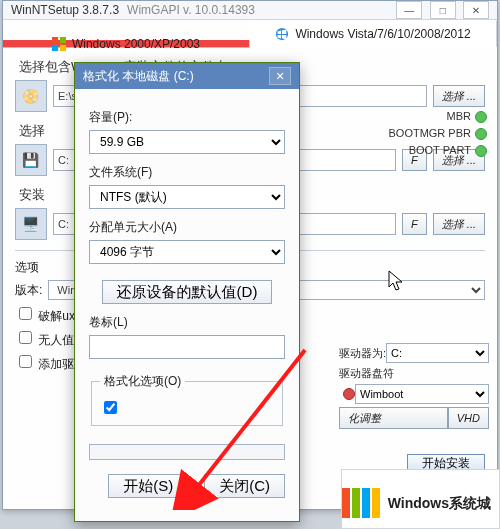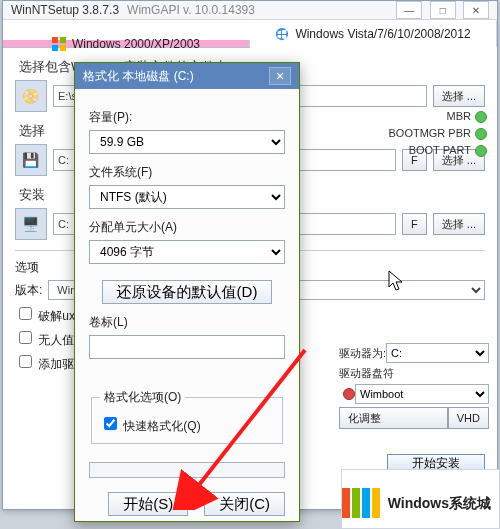--- a/index.html
+++ b/index.html
@@ -3,51 +3,51 @@
 <meta charset="utf-8">
 <style>
   * { box-sizing: border-box; font-family: "Microsoft YaHei", "SimSun", Arial, sans-serif; }
   body { margin:0; width:500px; height:529px; background:#ccd3da; overflow:hidden; position:relative; font-size:12px; }
   .mainwin { position:absolute; left:2px; top:0; width:496px; height:510px; background:#fefefe; border:1px solid #8aa0b6; box-shadow:0 2px 6px rgba(0,0,0,.2);}
   .titlebar { height:19px; background:#f5f7fa; border-bottom:1px solid #d0d6de; display:flex; align-items:center; padding:0 8px; font-size:12px; color:#333; justify-content:space-between;}
   .titlebar .left { display:flex; gap:8px; align-items:center;}
   .winbtn { width:26px; height:18px; border:1px solid #bfc8d3; background:#fff; display:inline-flex; align-items:center; justify-content:center; font-size:10px; color:#555; margin-left:4px;}
   .tabs { display:flex; height:28px; border-bottom:1px solid #b8c2ce;}
   .tab { flex:1; display:flex; align-items:center; justify-content:center; gap:6px; border-right:1px solid #d0d6de; background:#f1f3f6; font-size:12px; color:#222;}
-  .tab:first-child { background:#f9a8d4;margin-top:20px;}
+  .tab:first-child { background:#ef4444;margin-top:20px;}
   .tab.active { background:#fff; border-bottom:2px solid #fff; position:relative; top:1px;}
   .winflag { width:14px; height:14px; display:inline-block;}
   .content { padding:10px 12px; color:#222; position:relative; height:calc(100% - 54px); }
 
   .section { margin-bottom:10px; }
   .sec-row { display:flex; align-items:center; gap:6px; }
   .sec-icon { width:32px; height:32px; background:#d7e1ee; border:1px solid #9fb2c7; display:flex; align-items:center; justify-content:center; font-size:14px; color:#4a638a;}
   .sec-title { font-size:13px; color:#333; margin-left:4px; margin-bottom:4px;}
   .pathbox { flex:1; height:22px; border:1px solid #9eaec0; background:#fff; padding:0 4px; display:flex; align-items:center; font-size:11px; color:#444; overflow:hidden;}
-  .btn { height:22px; padding:0 8px; border:1px solid #8fa3b9; background:linear-gradient(#fdfdfd,#e6ebf1); font-size:11px; display:inline-flex; align-items:center; color:#222;}
+  .btn { height:22px; padding:0 8px; border:1px solid #8fa3b9; background:linear-gradient(#fdfdfd,#e6ebf1); font-size:11px; display:inline-flex; align-items:center; color:#222;font-style:italic;}
   .rightcol { position:absolute; right:10px; top:62px; width:100px; text-align:right; font-size:11px; color:#333;}
   .statusdot { width:12px; height:12px; border-radius:50%; background:#58c15a; display:inline-block; vertical-align:middle; margin-left:4px; border:1px solid #379c3a;}
   .reddot { background:#d94848; border-color:#a52a2a;}
   .divider { border:0; border-top:1px solid #c8d0da; margin:8px 0;}
   .opts { font-size:12px; }
   .opts label { display:block; margin:3px 0; }
   .chevcol { position:absolute; right:8px; bottom:70px; width:150px; font-size:11px; }
   .chevcol .row { display:flex; align-items:center; margin:3px 0;}
   .smallsel { flex:1; height:20px; border:1px solid #9eaec0; font-size:11px; background:#fff;}
-  .startbtn { position:absolute; right:12px; bottom:30px; height:18px; padding:0 24px; border:1px solid #6f8eb3; background:linear-gradient(#f7fbff,#dbe7f5); font-size:12px;}
+  .startbtn { position:absolute; right:12px; bottom:30px; height:18px; padding:0 14px; border:1px solid #6f8eb3; background:linear-gradient(#f7fbff,#dbe7f5); font-size:12px;}
 
   
   .fmtdlg { position:absolute; left:74px; top:62px; width:226px; height:460px; background:#fcfcfc; border:1px solid #4d7c0f; box-shadow:0 4px 14px rgba(0,0,0,.35); z-index:10;}
   .fmtdlg .ftitle { height:26px; background:#5a84bb; color:#fff; display:flex; align-items:center; justify-content:space-between; padding:0 8px; font-size:12px;}
   .fmtdlg .closex { width:22px; height:18px; background:rgba(255,255,255,.15); color:#fff; display:flex; align-items:center; justify-content:center; border:1px solid rgba(255,255,255,.3); font-size:11px;}
   .fbody { padding:10px 14px; font-size:12px; color:#222;}
   .fbody .flabel { margin:10px 0 4px 0; display:block;}
   .fsel, .finput { width:100%; height:24px; border:1px solid #97a9bd; background:#fff; font-size:12px; padding:0 6px;}
   .fbtn { height:24px; padding:0 14px; border:1px solid #97a9bd; background:linear-gradient(#fdfdfd,#e8edf3); font-size:15px;}
-  .ffieldset { border:1px solid #b9c4d1; padding:8px; margin-top:30px;}
+  .ffieldset { border:1px solid #b9c4d1; padding:8px; margin-top:14px;}
   .ffieldset legend { font-size:12px; padding:0 4px;}
   .fprogress { width:100%; height:16px; border:1px solid #a5b4c5; background:#f4f6fa; margin-top:18px;}
   .factions { display:flex; justify-content:flex-end; gap:16px; margin-top:14px;}
 
   
   .arrow { position:absolute; z-index:50; pointer-events:none;}
 
   
   .watermark { position:absolute; right:6px; bottom:2px; font-size:11px; color:#333; background:rgba(255,255,255,.85); padding:1px 3px;}
   .badge { position:absolute; right:0; bottom:0; height:60px; display:flex; align-items:center; background:#fff; border:1px solid #cfd6df; padding:10px 8px 0 0; z-index:60;}
@@ -181,21 +181,21 @@
     <div style="text-align:center; margin-top:16px;">
       <button class="fbtn">还原设备的默认值(D)</button>
     </div>
 
     <span class="flabel">卷标(L)</span>
     <input class="finput" value="" style="">
 
     <fieldset class="ffieldset">
       <legend>格式化选项(O)</legend>
       <label>
-        <input type="checkbox" checked="" style=""> <span>快速格式化(Q)</span>
+        <input type="checkbox" checked="" style=""> 
       </label>
     </fieldset>
 
     <div class="fprogress"></div>
 
     <div class="factions">
       <button class="fbtn">开始(S)</button>
       <button class="fbtn">关闭(C)</button>
     </div>
   </div>

